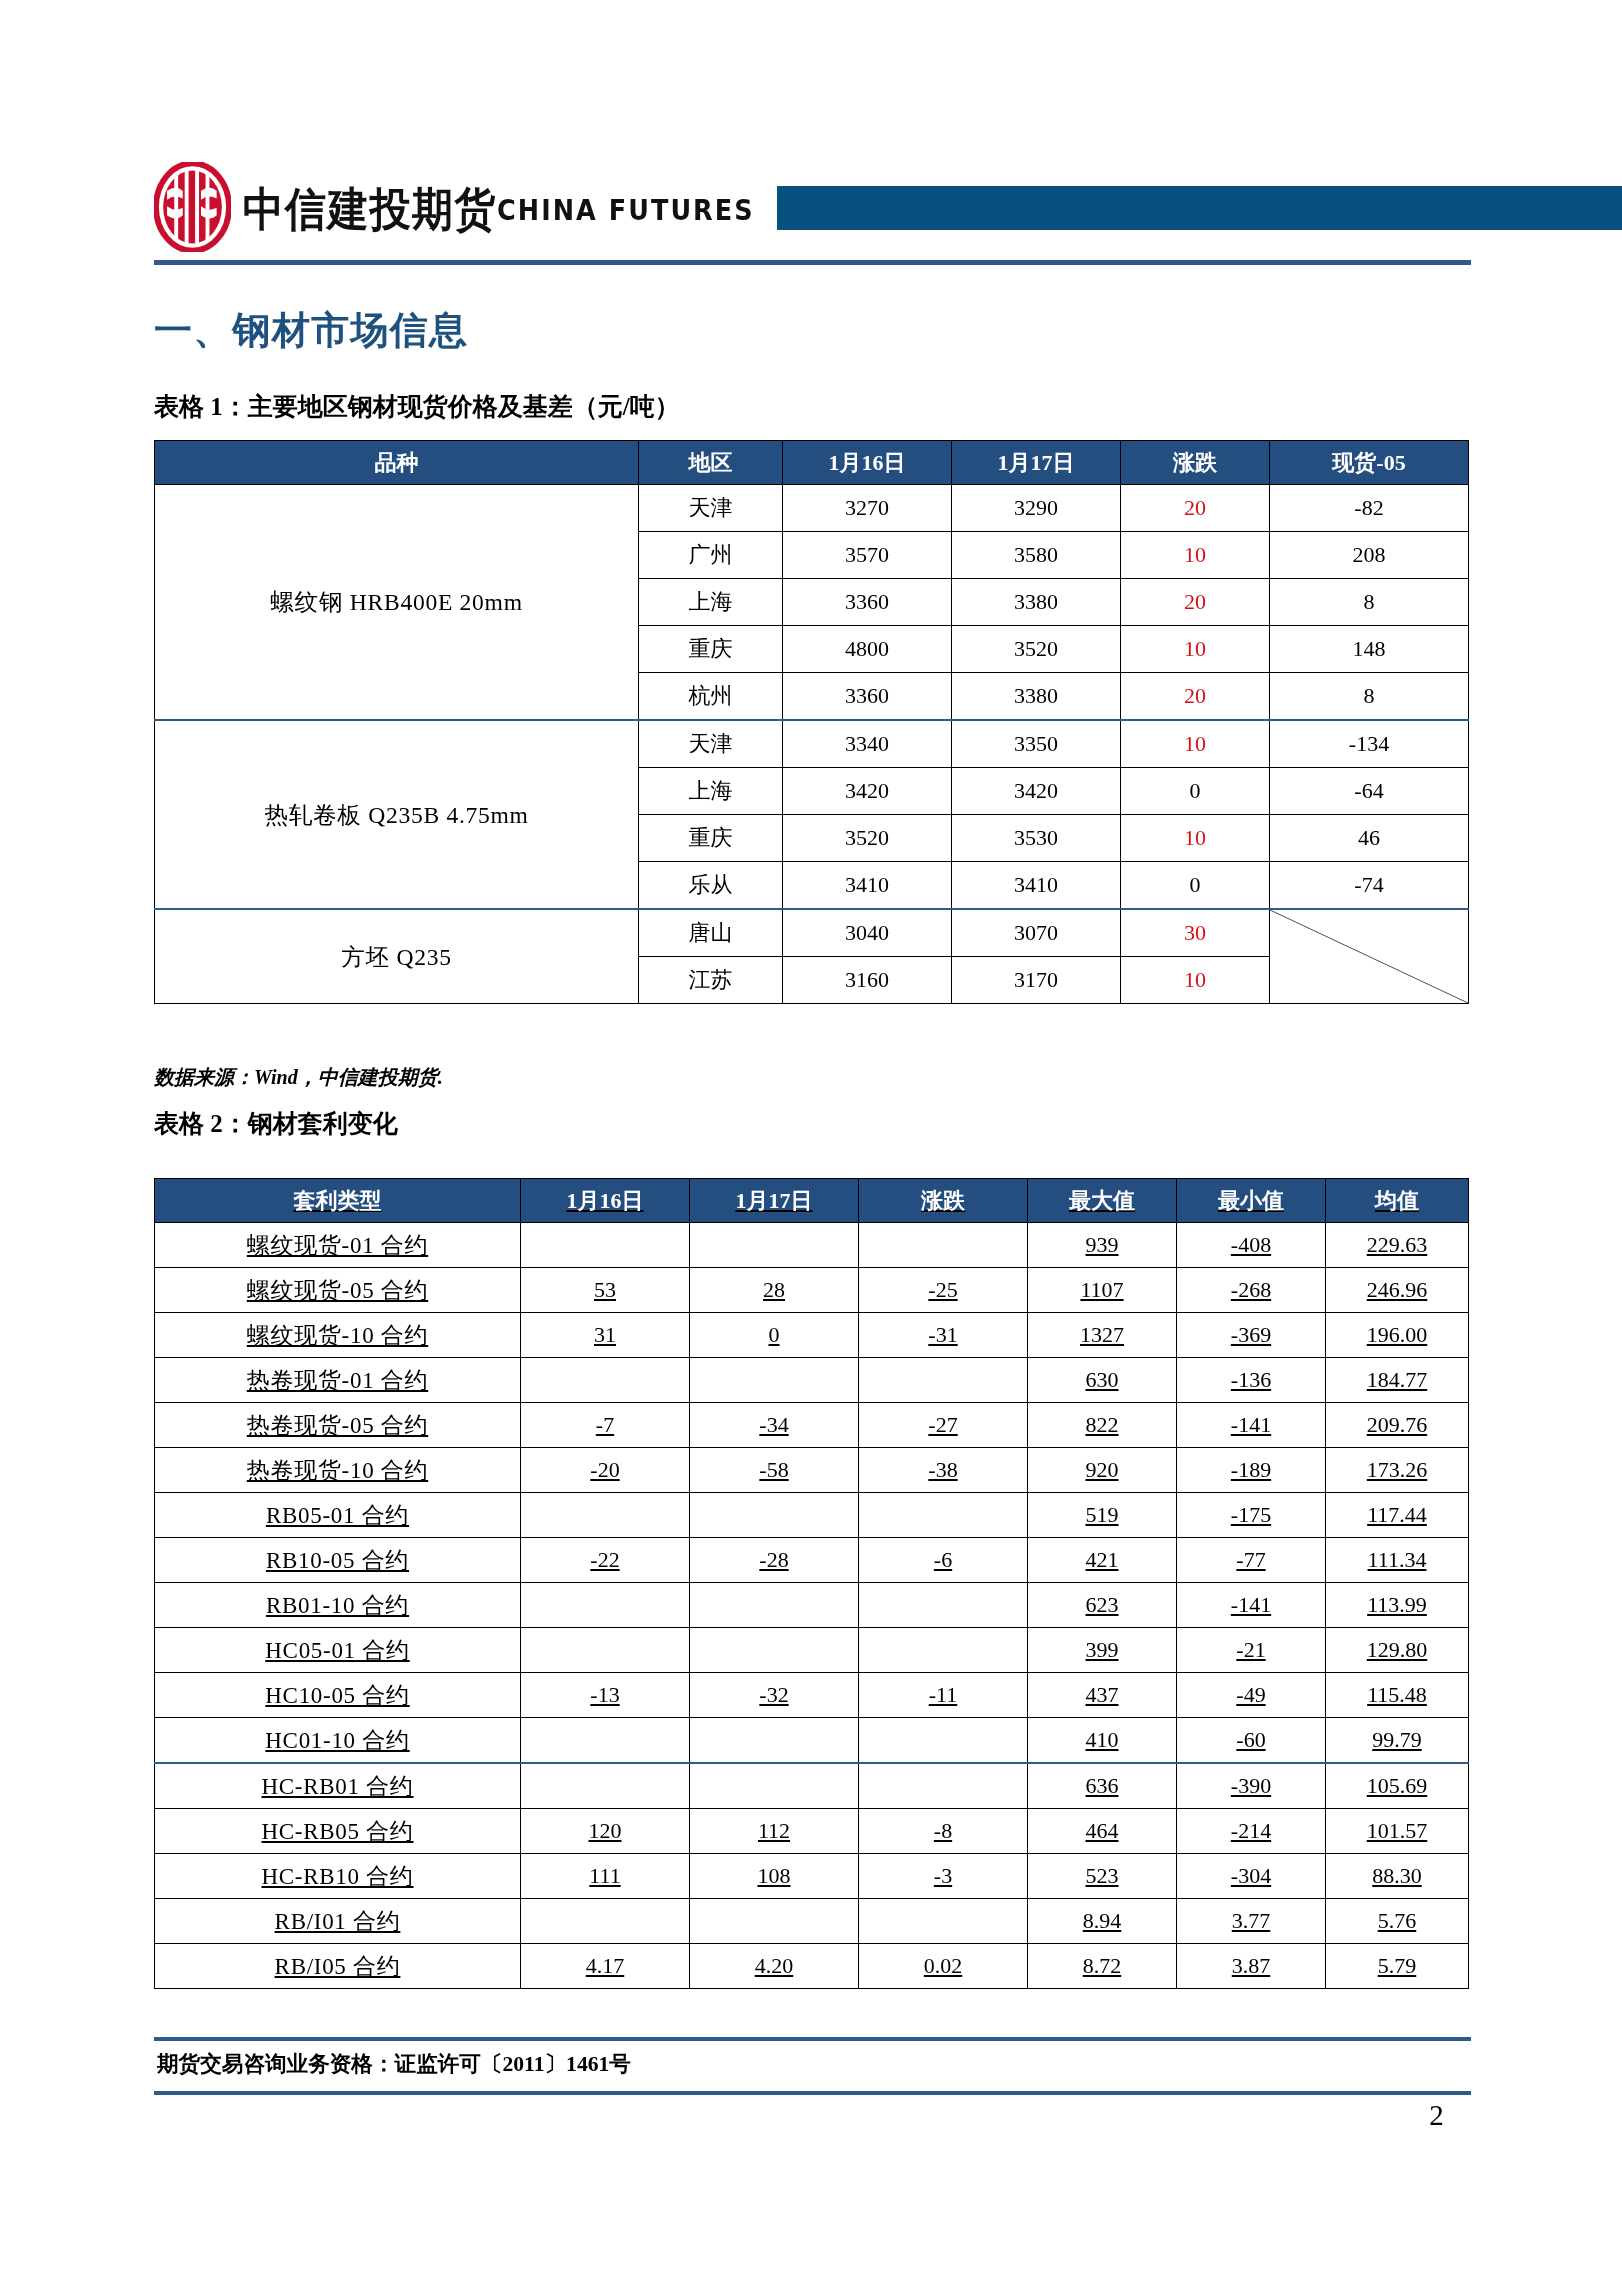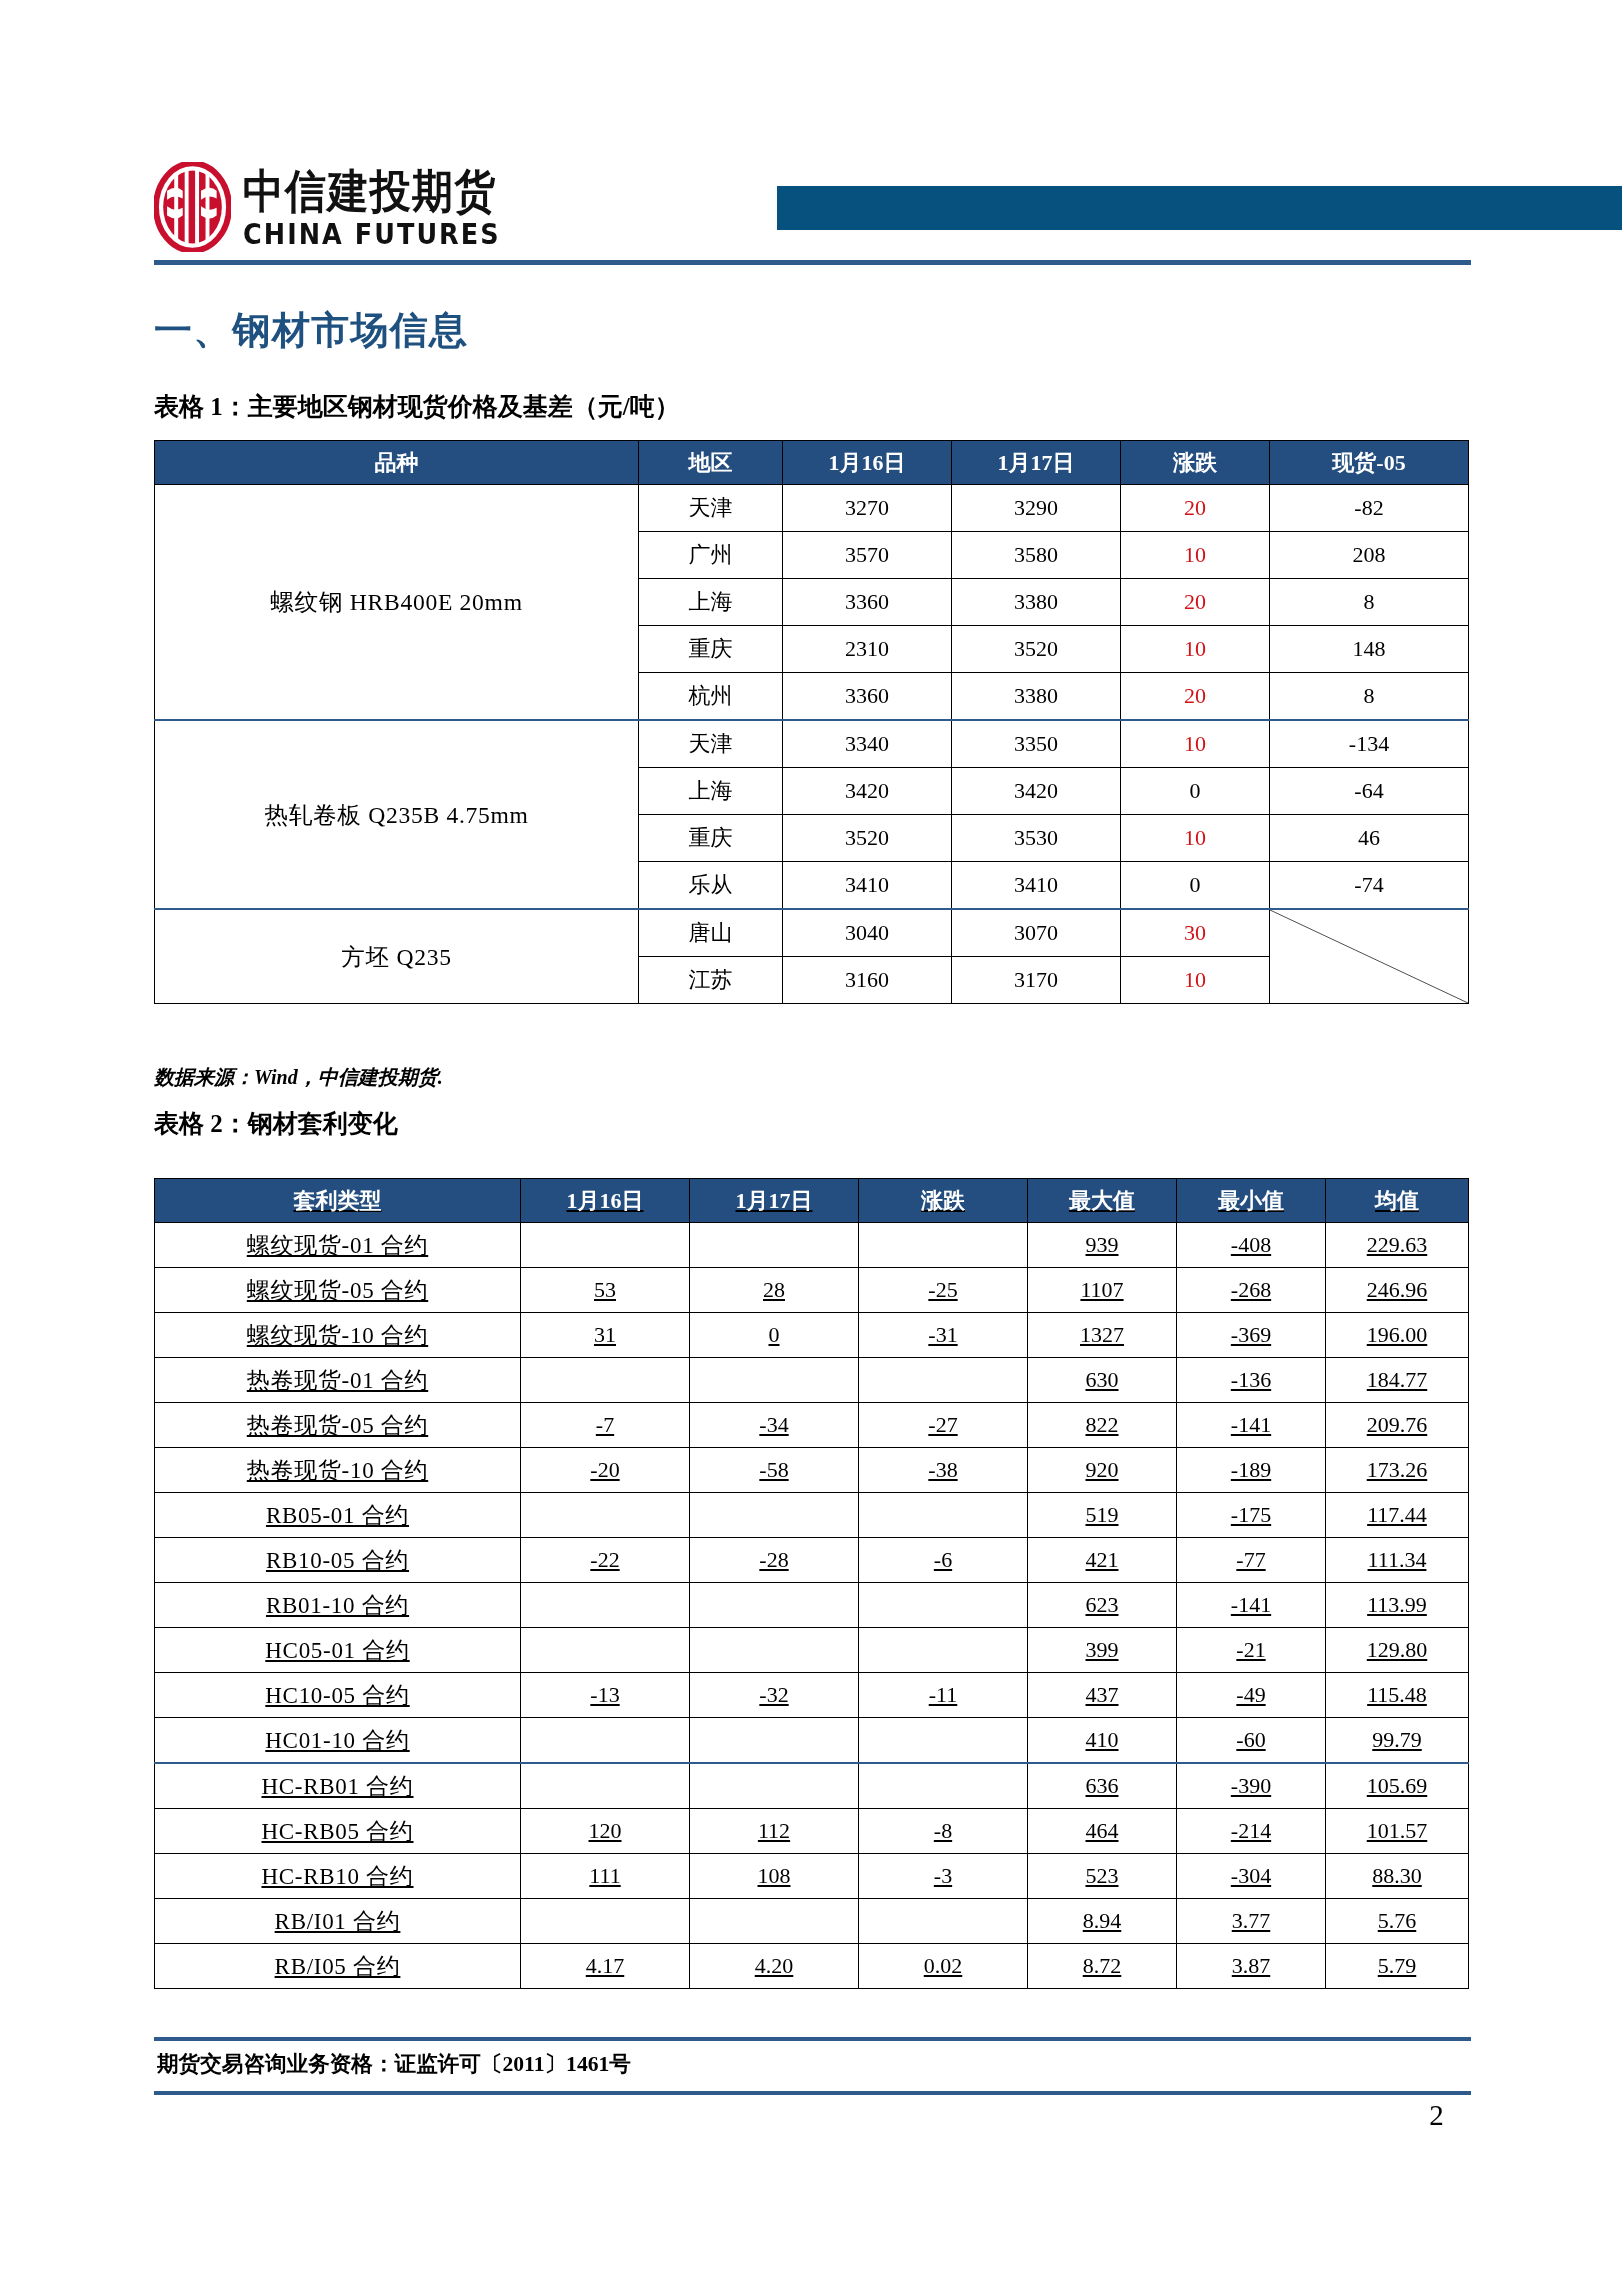--- a/index.html
+++ b/index.html
@@ -39,21 +39,21 @@
     align-items: center;
     gap: 11.8px;
   }
   .logo-mark {
     width: 77px;
     height: 90px;
     flex: 0 0 auto;
   }
   .logo-text {
     display: flex;
-    flex-direction: column;
+    flex-direction: row;
     justify-content: center;
     line-height: 1;
   }
   .logo-cn {
     font-family: "DejaVu Sans", sans-serif;
     font-weight: bold;
     font-size: 41px;
     letter-spacing: 1.3px;
     color: #111111;
     transform: scaleY(1.12);
@@ -292,21 +292,21 @@
         </tr>
         <tr>
           <td>上海</td>
           <td>3360</td>
           <td>3380</td>
           <td class="chg">20</td>
           <td>8</td>
         </tr>
         <tr>
           <td>重庆</td>
-          <td>2310</td>
+          <td>4800</td>
           <td>3520</td>
           <td class="chg">10</td>
           <td>148</td>
         </tr>
         <tr>
           <td>杭州</td>
           <td>3360</td>
           <td>3380</td>
           <td class="chg">20</td>
           <td>8</td>

